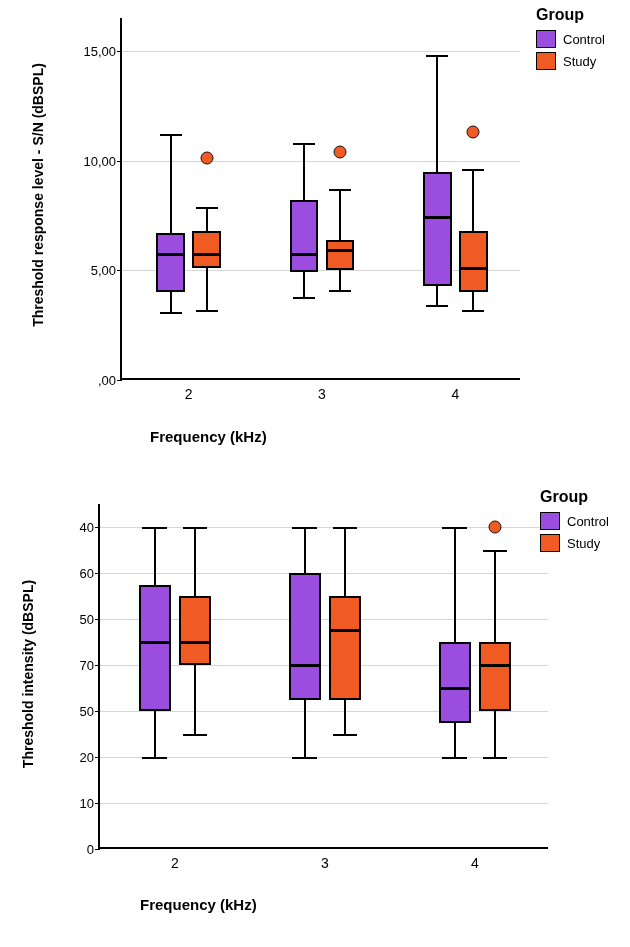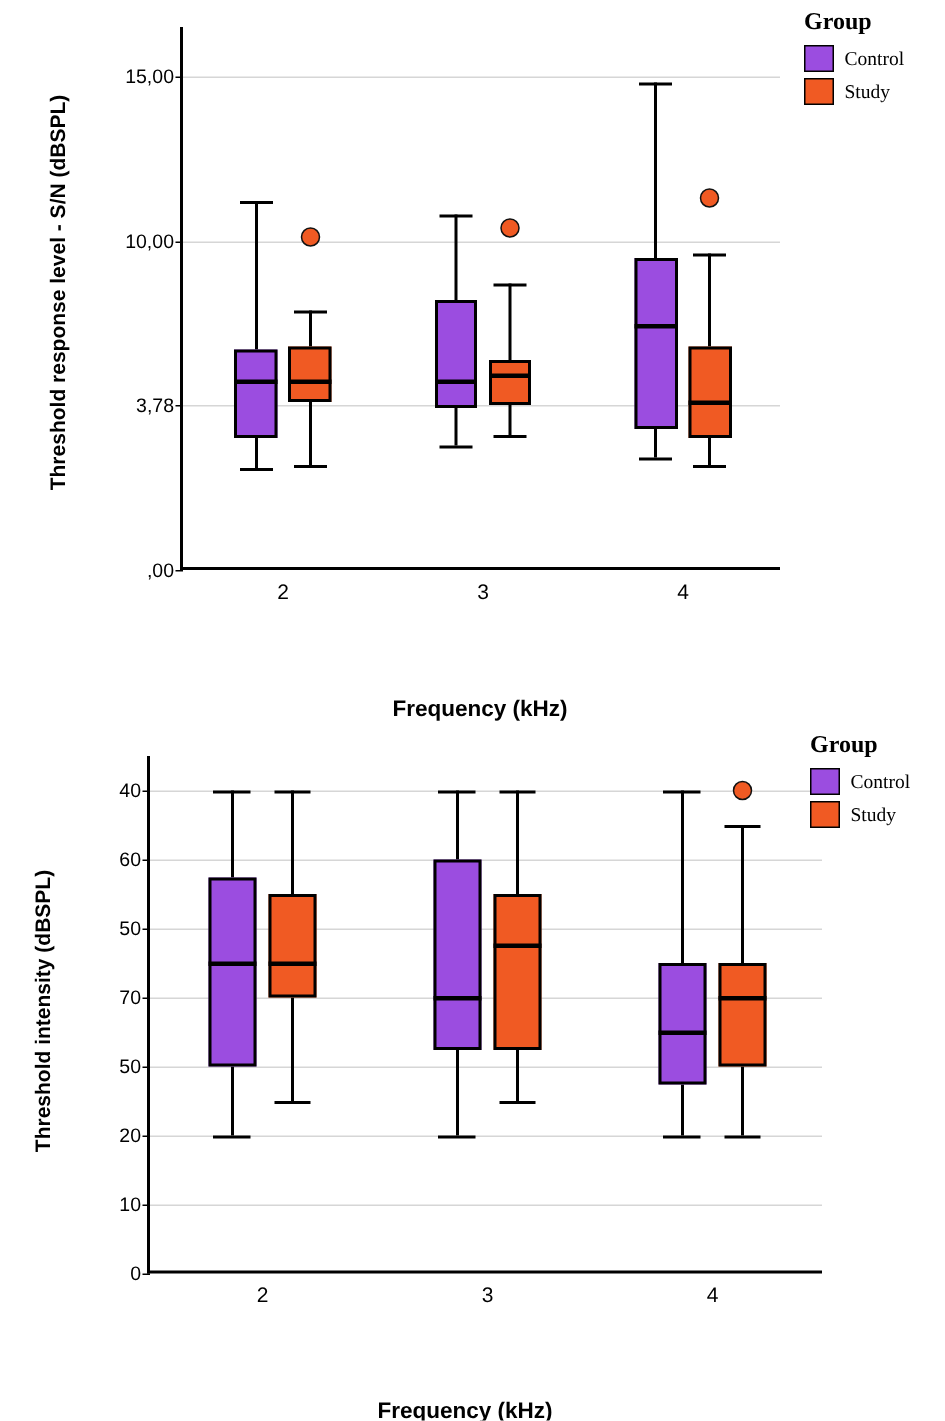--- a/index.html
+++ b/index.html
@@ -36,22 +36,20 @@
     font-size: 14px;
     line-height: 17px;
     text-align: center;
     white-space: pre-line;
   }
 
   .xtitle {
     position: absolute;
     font-weight: bold;
     font-size: 15px;
-    text-align: center;
-    margin-top: 36px;
   }
 
   .axes {
     position: absolute;
     box-sizing: border-box;
     border-left: 2px solid #000;
     border-bottom: 2px solid #000;
     background: #fff;
   }
   .gridline {
@@ -111,21 +109,20 @@
     width: 11px;
     height: 11px;
     border-radius: 50%;
     border: 1px solid #111;
     transform: translate(-50%, -50%);
   }
 
   
   .legend {
     position: absolute;
-    font-family: Liberation Serif, serif;
   }
   .legend-title {
     font-weight: bold;
     font-size: 16px;
     margin-bottom: 6px;
   }
   .legend-row {
     display: flex;
     align-items: center;
     margin-bottom: 4px;
@@ -147,21 +144,21 @@
 <div class="page">
 
   <div class="panel" id="panel-top">
 
     <div class="ytitle" id="ytitle-top" style="left: 30px; top: 375px; width: 360px;">Threshold response level - S/N (dBSPL)</div>
 
     <div class="axes" id="axes-top" style="left: 120px; top: 18px; width: 400px; height: 362px;">
         <div class="ytick-label" style="top: 362px;">,00</div>
         <div class="ytick-mark" style="top: 362px;"></div>
         <div class="gridline" style="top: 252.303px;"></div>
-        <div class="ytick-label" style="top: 252.303px;">3,78</div>
+        <div class="ytick-label" style="top: 252.303px;">5,00</div>
         <div class="ytick-mark" style="top: 252.303px;"></div>
         <div class="gridline" style="top: 142.606px;"></div>
         <div class="ytick-label" style="top: 142.606px;">10,00</div>
         <div class="ytick-mark" style="top: 142.606px;"></div>
         <div class="gridline" style="top: 32.9091px;"></div>
         <div class="ytick-label" style="top: 32.9091px;">15,00</div>
         <div class="ytick-mark" style="top: 32.9091px;"></div>
         <div class="xtick-label" style="left: 66.6667px;">2</div>
         <div class="whisker-line" style="left: 47.6667px; top: 116.279px; height: 98.7273px;"></div>
         <div class="whisker-cap" style="left: 37.7733px; width: 21.7867px; top: 116.279px;"></div>

